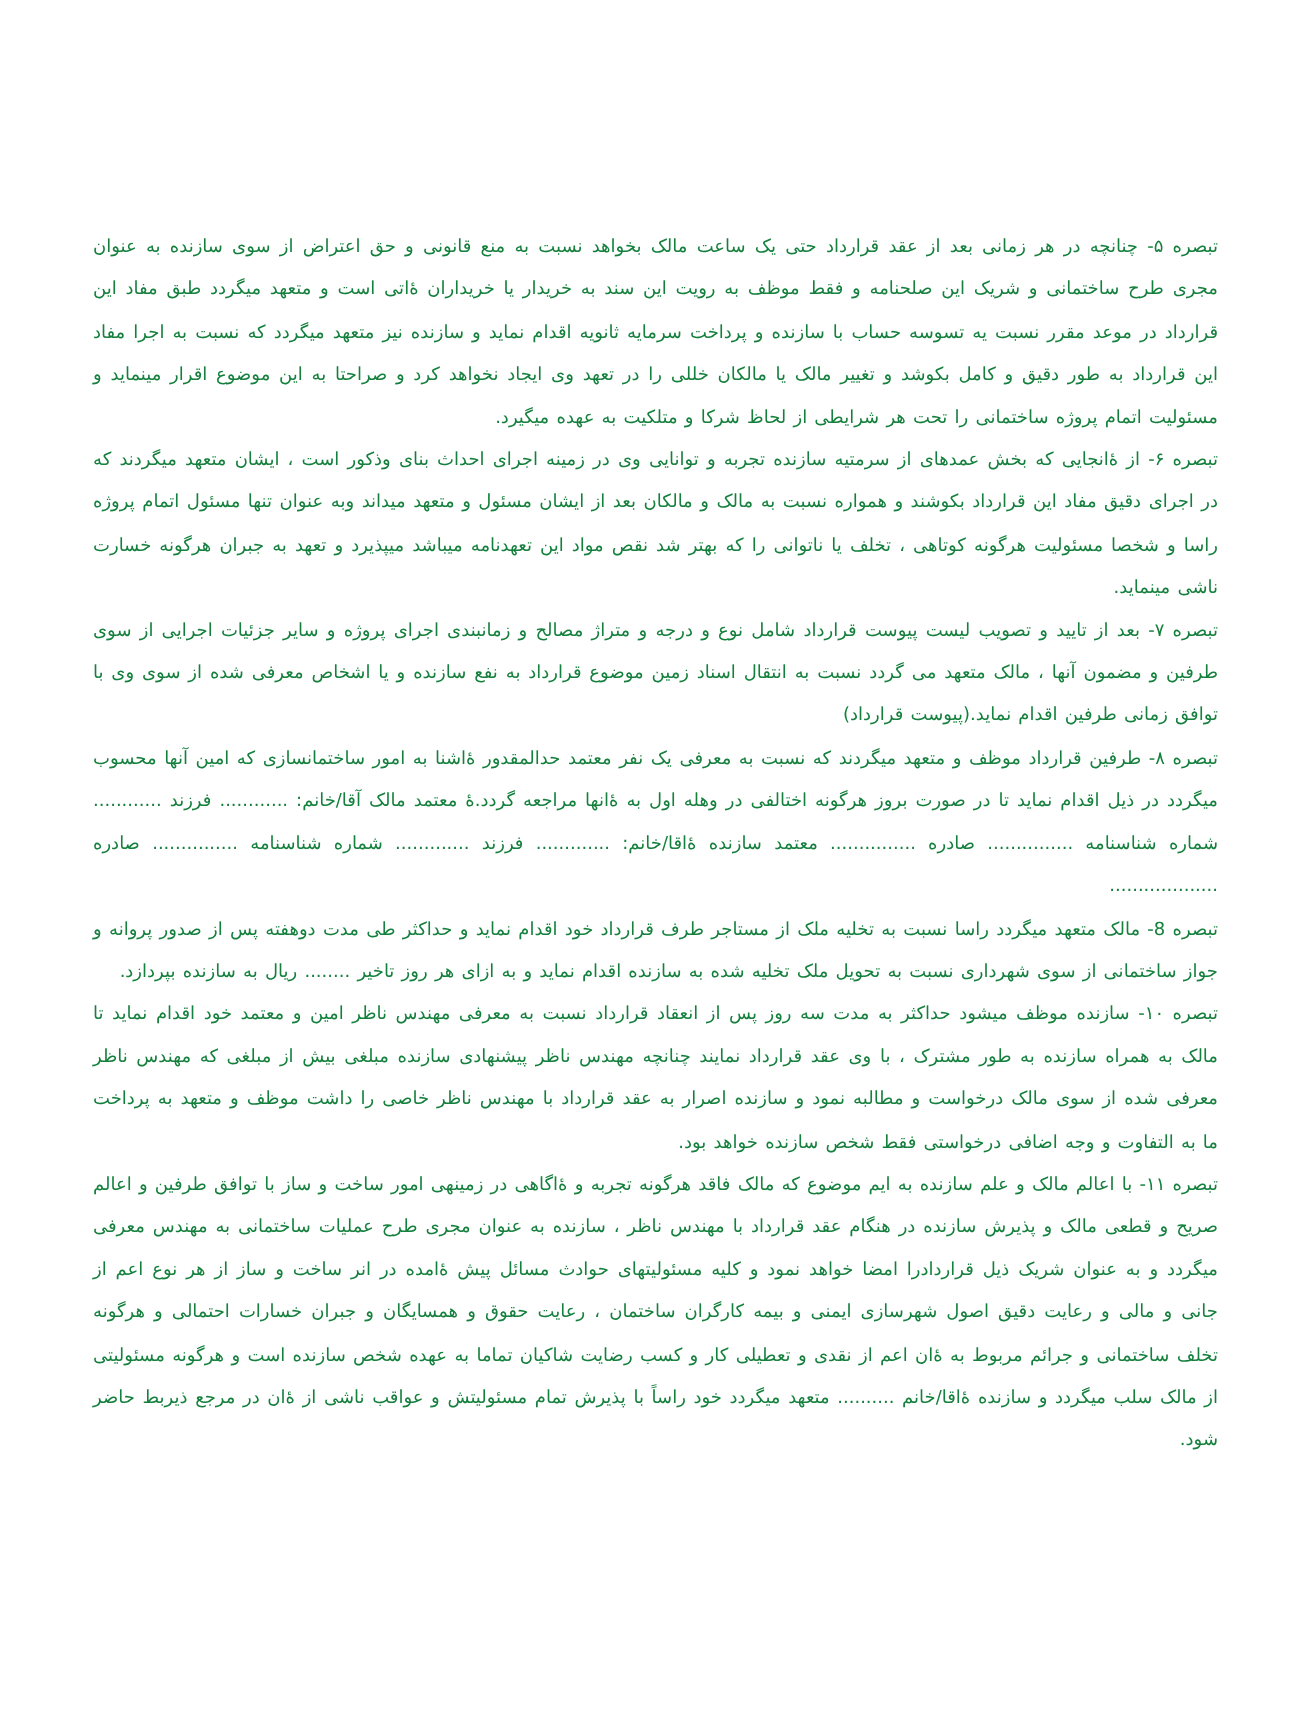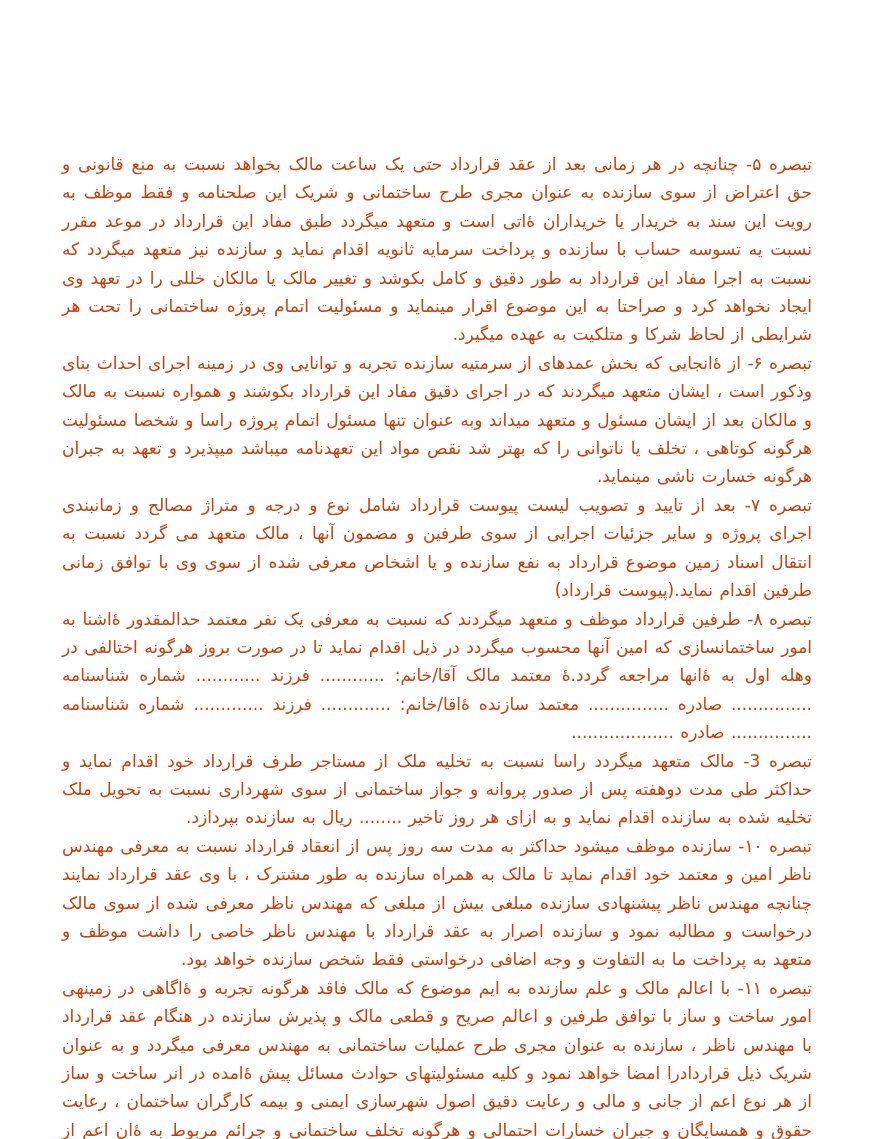--- a/index.html
+++ b/index.html
@@ -18,34 +18,34 @@
     position: absolute;
     top: 150px;
     right: 62px;
     width: 750px;
     direction: rtl;
   }
   .content p {
     margin: 0;
     padding: 0;
     font-family: "DejaVu Sans", sans-serif;
-    font-size: 17px;
+    font-size: 12px;
     line-height: 28.4px;
-    color: #c2410c;
+    color: #15803d;
     text-align: justify;
     text-align-last: right;
     word-spacing: 1px;
   }
 </style>
 </head>
 <body>
 
 <div class="page">
   <div class="content">
     <p>تبصره ۵- چنانچه در هر زمانی بعد از عقد قرارداد حتی یک ساعت مالک بخواهد نسبت به منع قانونی و حق اعتراض از سوی سازنده به عنوان مجری طرح ساختمانی و شریک این صلحنامه و فقط موظف به رویت این سند به خریدار یا خریداران ۀاتی است و متعهد میگردد طبق مفاد این قرارداد در موعد مقرر نسبت یه تسوسه حساب با سازنده و پرداخت سرمایه ثانویه اقدام نماید و سازنده نیز متعهد میگردد که نسبت به اجرا مفاد این قرارداد به طور دقیق و کامل بکوشد و تغییر مالک یا مالکان خللی را در تعهد وی ایجاد نخواهد کرد و صراحتا به این موضوع اقرار مینماید و مسئولیت اتمام پروژه ساختمانی را تحت هر شرایطی از لحاظ شرکا و متلکیت به عهده میگیرد.</p>
     <p>تبصره ۶- از ۀانجایی که بخش عمدهای از سرمتیه سازنده تجربه و توانایی وی در زمینه اجرای احداث بنای وذکور است ، ایشان متعهد میگردند که در اجرای دقیق مفاد این قرارداد بکوشند و همواره نسبت به مالک و مالکان بعد از ایشان مسئول و متعهد میداند وبه عنوان تنها مسئول اتمام پروژه راسا و شخصا مسئولیت هرگونه کوتاهی ، تخلف یا ناتوانی را که بهتر شد نقص مواد این تعهدنامه میباشد میپذیرد و تعهد به جبران هرگونه خسارت ناشی مینماید.</p>
     <p>تبصره ۷- بعد از تایید و تصویب لیست پیوست قرارداد شامل نوع و درجه و متراژ مصالح و زمانبندی اجرای پروژه و سایر جزئیات اجرایی از سوی طرفین و مضمون آنها ، مالک متعهد می گردد نسبت به انتقال اسناد زمین موضوع قرارداد به نفع سازنده و یا اشخاص معرفی شده از سوی وی با توافق زمانی طرفین اقدام نماید.(پیوست قرارداد)</p>
     <p>تبصره ۸- طرفین قرارداد موظف و متعهد میگردند که نسبت به معرفی یک نفر معتمد حدالمقدور ۀاشنا به امور ساختمانسازی که امین آنها محسوب میگردد در ذیل اقدام نماید تا در صورت بروز هرگونه اختالفی در وهله اول به ۀانها مراجعه گردد.ۀ معتمد مالک آقا/خانم: ............ فرزند ............ شماره شناسنامه ............... صادره ............... معتمد سازنده ۀاقا/خانم: ............. فرزند ............. شماره شناسنامه ............... صادره ...................</p>
-    <p>تبصره 3- مالک متعهد میگردد راسا نسبت به تخلیه ملک از مستاجر طرف قرارداد خود اقدام نماید و حداکثر طی مدت دوهفته پس از صدور پروانه و جواز ساختمانی از سوی شهرداری نسبت به تحویل ملک تخلیه شده به سازنده اقدام نماید و به ازای هر روز تاخیر ........ ریال به سازنده بپردازد.</p>
+    <p>تبصره 8- مالک متعهد میگردد راسا نسبت به تخلیه ملک از مستاجر طرف قرارداد خود اقدام نماید و حداکثر طی مدت دوهفته پس از صدور پروانه و جواز ساختمانی از سوی شهرداری نسبت به تحویل ملک تخلیه شده به سازنده اقدام نماید و به ازای هر روز تاخیر ........ ریال به سازنده بپردازد.</p>
     <p>تبصره ۱۰- سازنده موظف میشود حداکثر به مدت سه روز پس از انعقاد قرارداد نسبت به معرفی مهندس ناظر امین و معتمد خود اقدام نماید تا مالک به همراه سازنده به طور مشترک ، با وی عقد قرارداد نمایند چنانچه مهندس ناظر پیشنهادی سازنده مبلغی بیش از مبلغی که مهندس ناظر معرفی شده از سوی مالک درخواست و مطالبه نمود و سازنده اصرار به عقد قرارداد با مهندس ناظر خاصی را داشت موظف و متعهد به پرداخت ما به التفاوت و وجه اضافی درخواستی فقط شخص سازنده خواهد بود.</p>
     <p>تبصره ۱۱- با اعالم مالک و علم سازنده به ایم موضوع که مالک فاقد هرگونه تجربه و ۀاگاهی در زمینهی امور ساخت و ساز با توافق طرفین و اعالم صریح و قطعی مالک و پذیرش سازنده در هنگام عقد قرارداد با مهندس ناظر ، سازنده به عنوان مجری طرح عملیات ساختمانی به مهندس معرفی میگردد و به عنوان شریک ذیل قراردادرا امضا خواهد نمود و کلیه مسئولیتهای حوادث مسائل پیش ۀامده در انر ساخت و ساز از هر نوع اعم از جانی و مالی و رعایت دقیق اصول شهرسازی ایمنی و بیمه کارگران ساختمان ، رعایت حقوق و همسایگان و جبران خسارات احتمالی و هرگونه تخلف ساختمانی و جرائم مربوط به ۀان اعم از نقدی و تعطیلی کار و کسب رضایت شاکیان تماما به عهده شخص سازنده است و هرگونه مسئولیتی از مالک سلب میگردد و سازنده ۀاقا/خانم .......... متعهد میگردد خود راساً با پذیرش تمام مسئولیتش و عواقب ناشی از ۀان در مرجع ذیربط حاضر شود.</p>
   </div>
 </div>
 
 </body></html>

